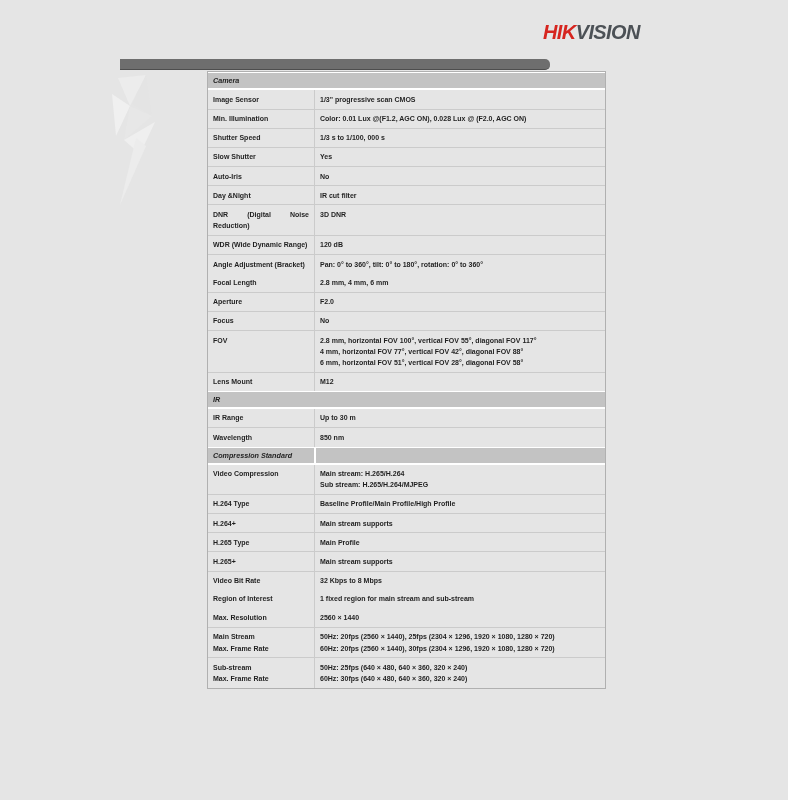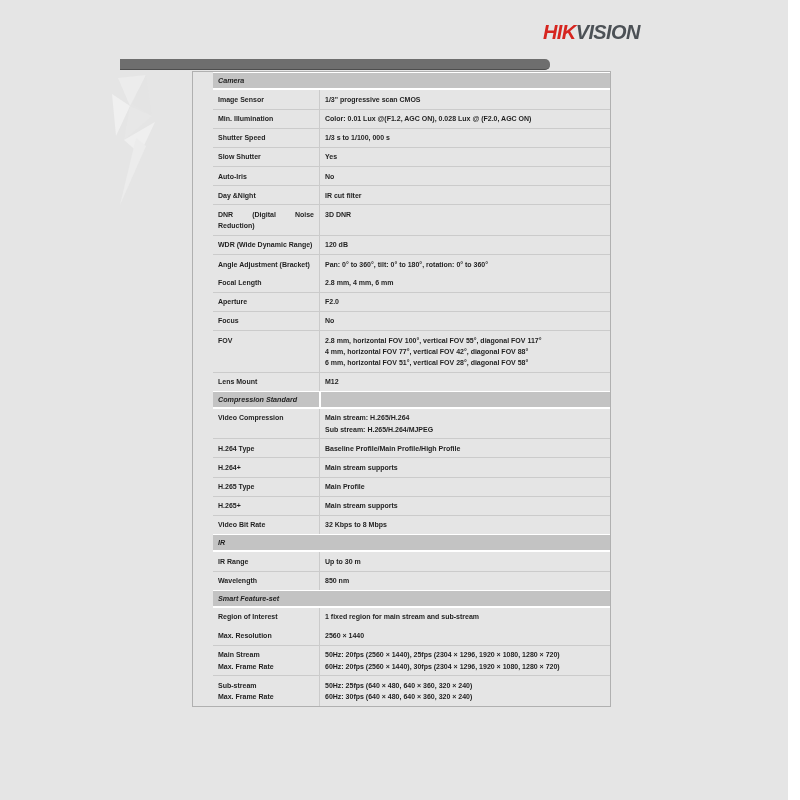--- a/index.html
+++ b/index.html
@@ -15,23 +15,23 @@
           background:var(--bar-gray);border-radius:0 5px 5px 0;
           border-bottom:1px solid #4d4d4d;}
 
   
   .logo{position:absolute;left:543px;top:21px;font-size:20px;font-style:italic;
         font-weight:bold;letter-spacing:-0.6px;white-space:nowrap;}
   .logo-red{color:var(--brand-red);}
   .logo-gray{color:var(--logo-gray);}
 
   
-  .spec-table{position:absolute;left:192px;top:71px;width:397px;
+  .spec-table{position:absolute;left:207px;top:71px;width:397px;
               border:1px solid var(--table-border);
-              font-size:7px;font-weight:bold;color:var(--text);padding-left:20px;}
+              font-size:7px;font-weight:bold;color:var(--text);}
   .sec-header{position:relative;background:var(--section-header-bg);
               padding:3px 5px;font-size:7.2px;font-style:italic;font-weight:bold;
               border-top:1px solid #fff;border-bottom:2px solid #fff;}
   .sec-header.divided::after{content:"";position:absolute;left:106px;top:0;bottom:0;
               width:2px;background:#fff;}
   .row{display:flex;min-height:18.5px;box-sizing:border-box;}
   .row + .row{border-top:1px solid var(--row-border);}
   .cell{padding:3.5px 5px;line-height:1.6;white-space:pre-line;box-sizing:border-box;}
   .label{flex:0 0 106px;width:106px;}
   .label.justify{text-align:justify;}
@@ -133,20 +133,37 @@
   </div>
 
   <div class="row">
     <div class="cell label">Lens Mount</div>
     <div class="cell value">M12</div>
   </div>
 </div>
   </div>
 
   <div class="section">
+    <div class="sec-header">
+      <span class="sec-title">IR</span>
+    </div>
+    <div class="sec-rows">
+  <div class="row">
+    <div class="cell label">IR Range</div>
+    <div class="cell value">Up to 30 m</div>
+  </div>
+
+  <div class="row">
+    <div class="cell label">Wavelength</div>
+    <div class="cell value">850 nm</div>
+  </div>
+</div>
+  </div>
+
+  <div class="section">
     <div class="sec-header divided">
       <span class="sec-title">Compression Standard</span>
     </div>
     <div class="sec-rows">
   <div class="row">
     <div class="cell label">Video Compression</div>
     <div class="cell value">Main stream: H.265/H.264
 Sub stream: H.265/H.264/MJPEG</div>
   </div>
 
@@ -171,40 +188,20 @@
   </div>
 
   <div class="row">
     <div class="cell label">Video Bit Rate</div>
     <div class="cell value">32 Kbps to 8 Mbps</div>
   </div>
 </div>
   </div>
 
   <div class="section">
-    <div class="sec-header">
-      <span class="sec-title">IR</span>
-    </div>
-    <div class="sec-rows">
-  <div class="row">
-    <div class="cell label">IR Range</div>
-    <div class="cell value">Up to 30 m</div>
-  </div>
-
-  <div class="row">
-    <div class="cell label">Wavelength</div>
-    <div class="cell value">850 nm</div>
-  </div>
-</div>
-  </div>
-
-  <div class="section">
-    <div class="sec-header">
-      <span class="sec-title">Smart Feature-set</span>
-    </div>
     <div class="sec-rows">
   <div class="row">
     <div class="cell label">Region of Interest</div>
     <div class="cell value">1 fixed region for main stream and sub-stream</div>
   </div>
 </div>
   </div>
 
   <div class="section">
     <div class="sec-rows">

